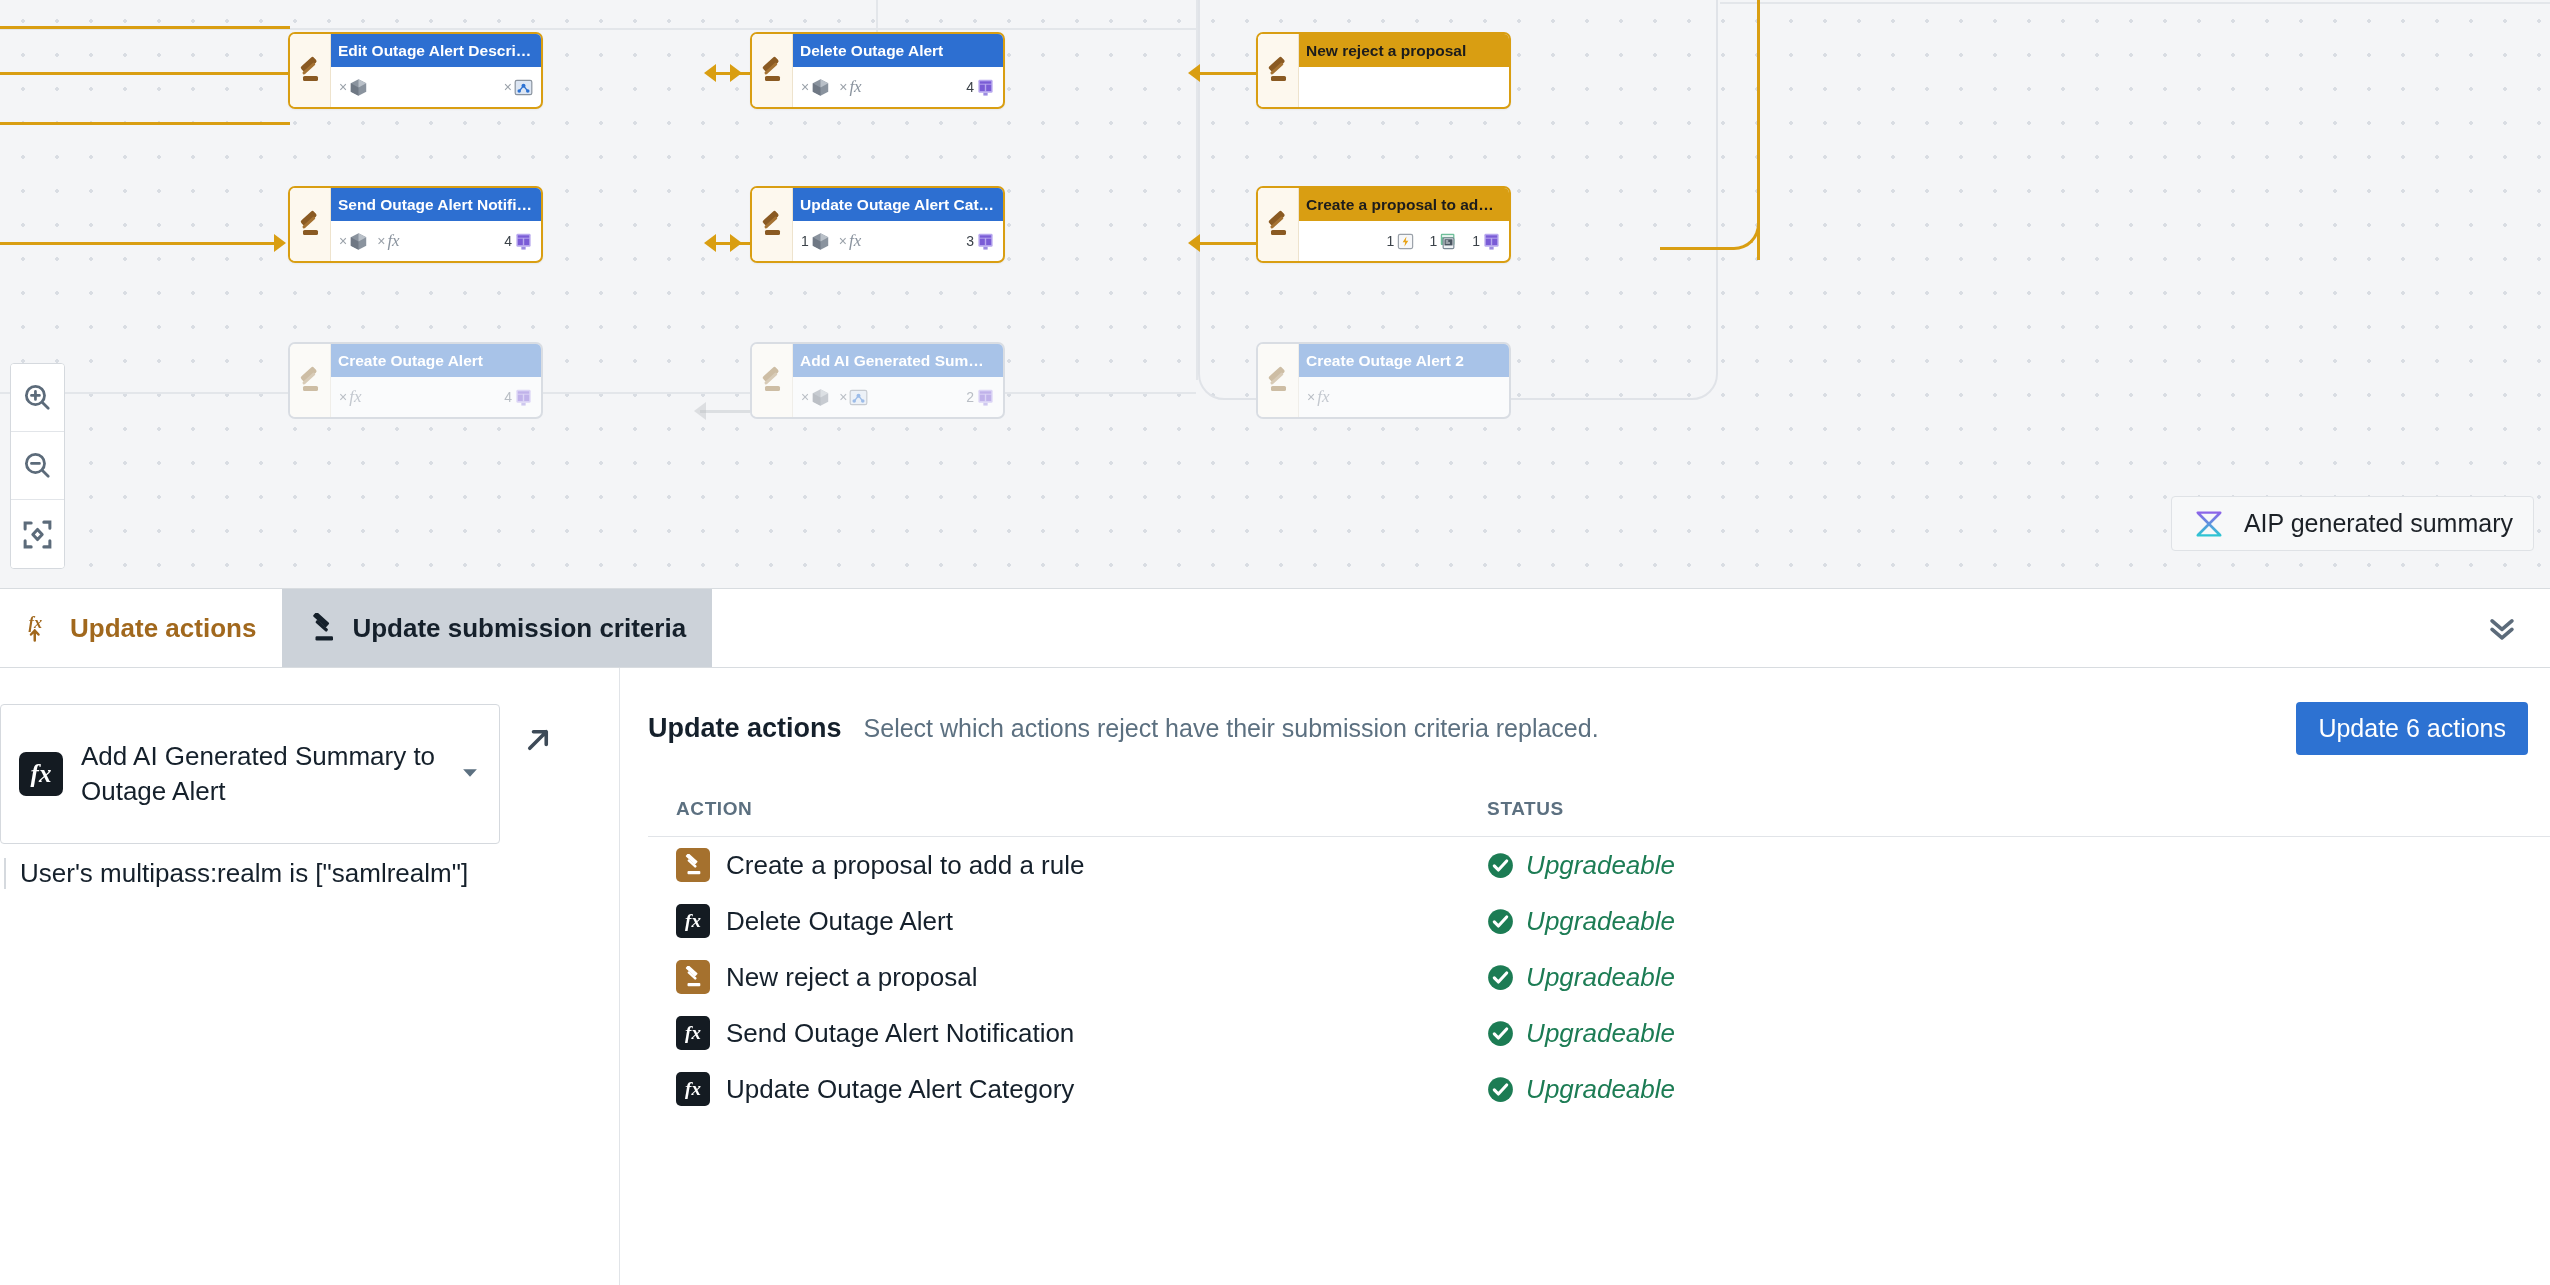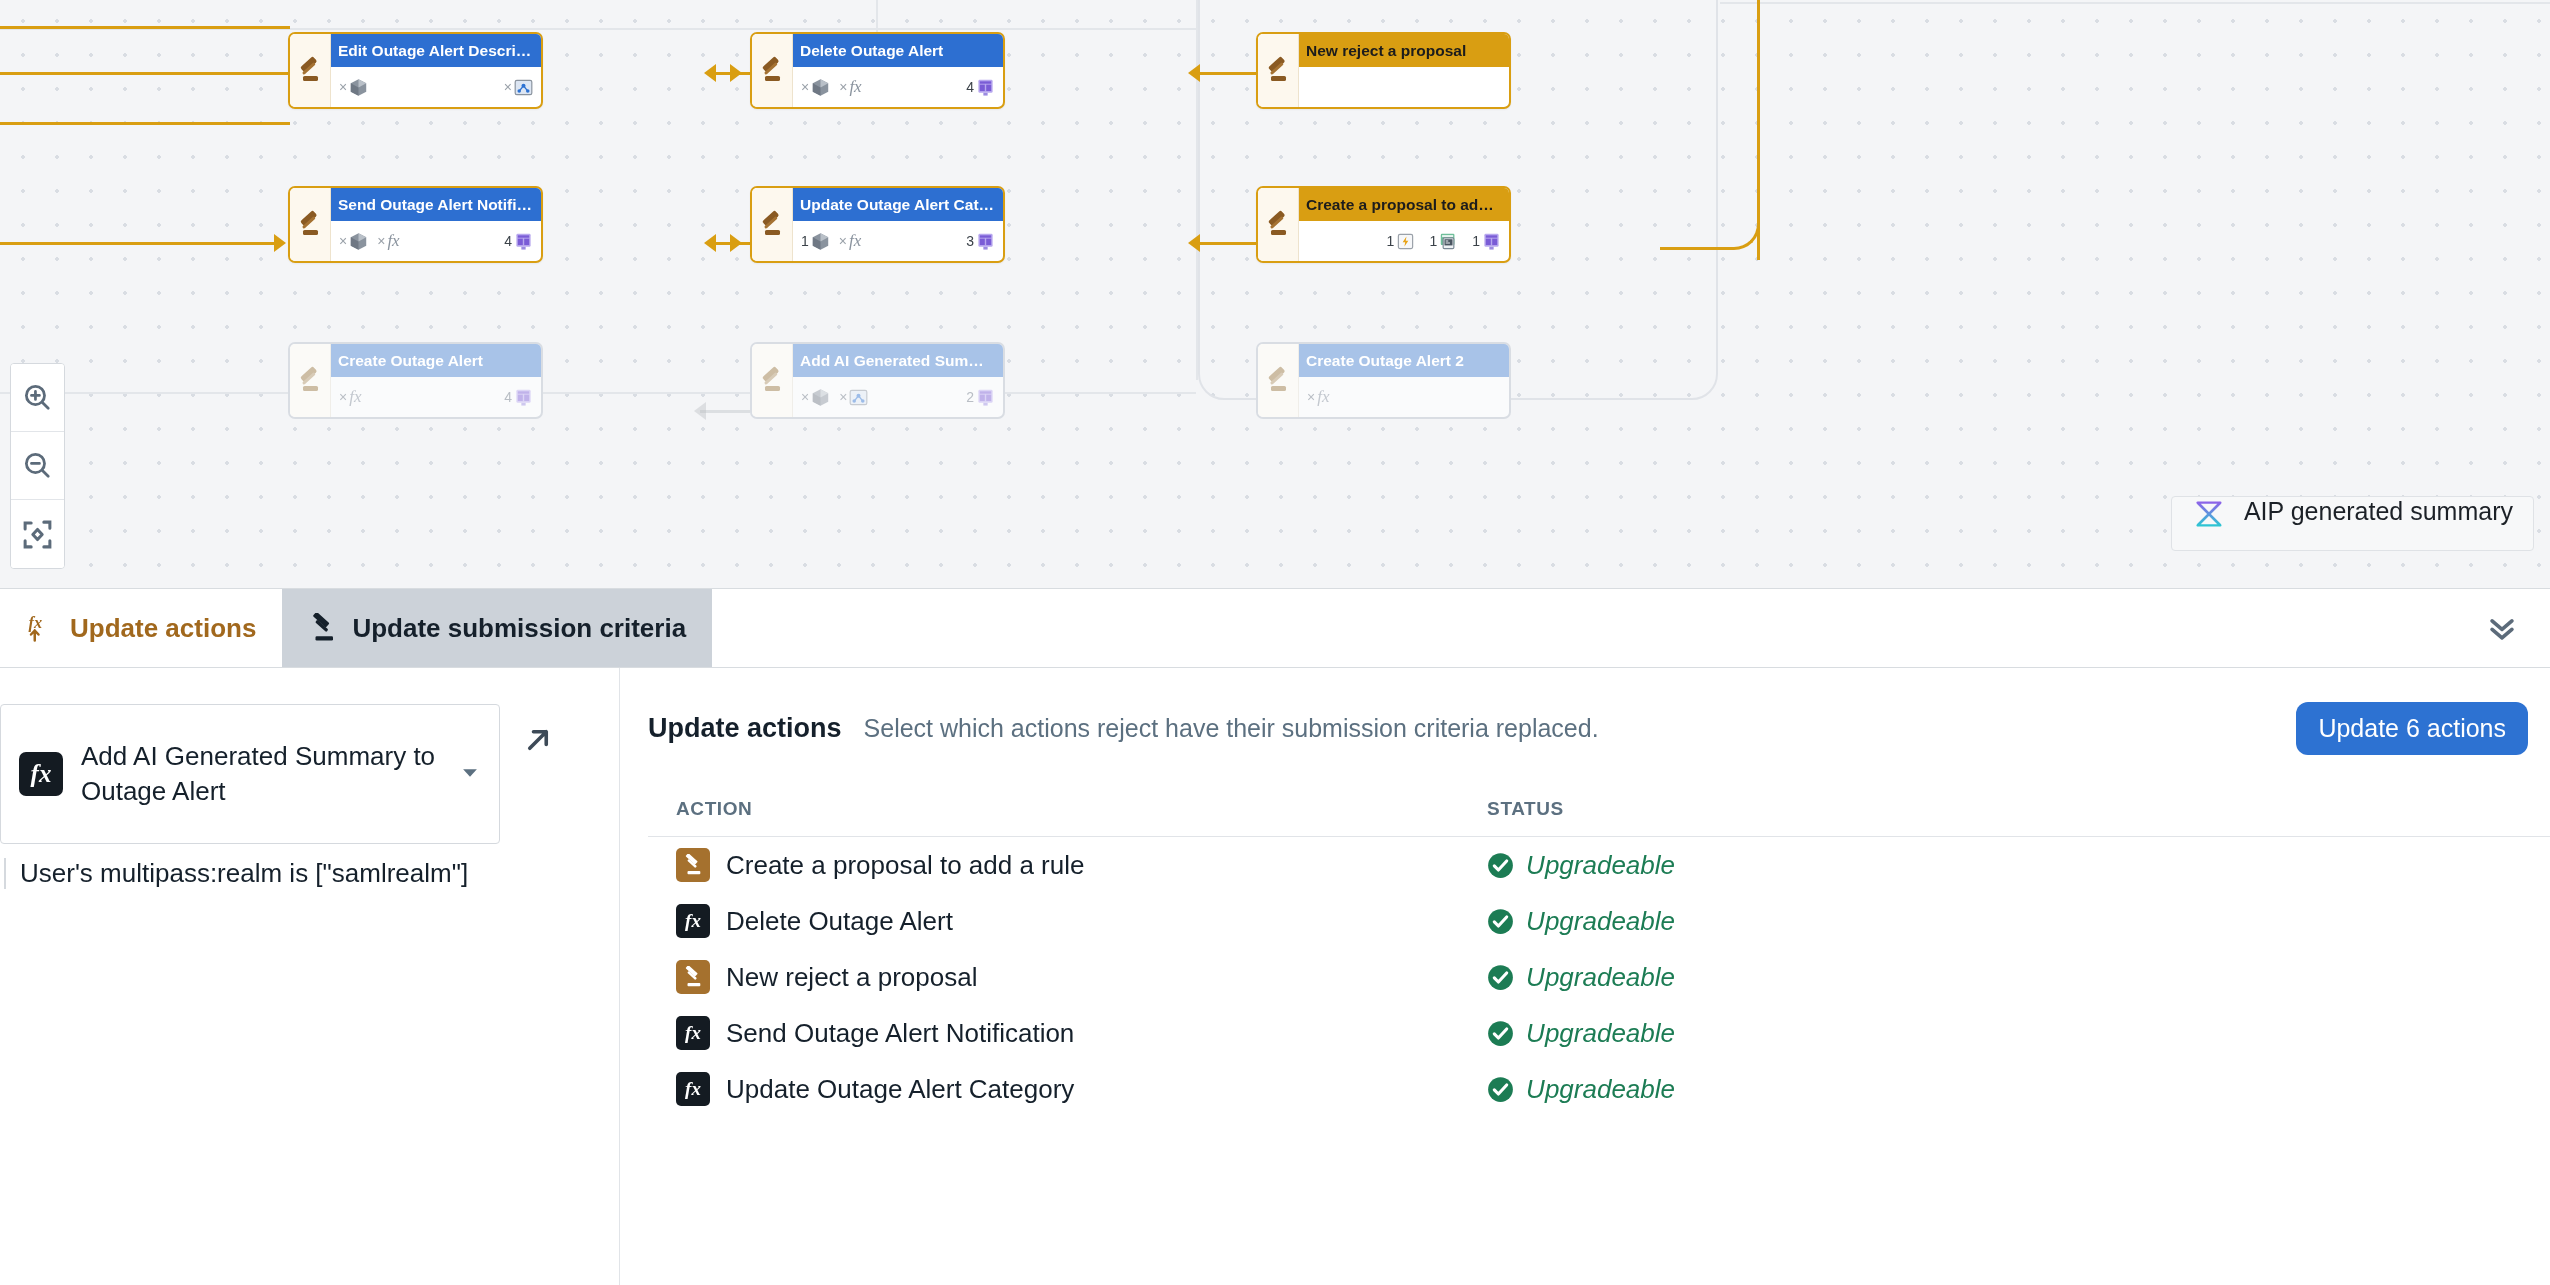--- a/index.html
+++ b/index.html
@@ -112,21 +112,21 @@
   #zoom-controls button{
     display:block; width:100%; height:68px; border:0; background:#ffffff;
     border-bottom:1px solid #e2e5e9; cursor:pointer; padding:0;
     display:flex; align-items:center; justify-content:center;
   }
   #zoom-controls button:last-child{ border-bottom:0; }
 
   
   #aip-chip{
     position:absolute; right:16px; top:496px; height:55px;
-    display:flex; align-items:flex-start; gap:18px; padding:0 20px;
+    display:flex; align-items:center; gap:18px; padding:0 20px;
     background:#f7f8f9; border:1px solid #dfe2e6; border-radius:4px;
     font-size:25px; color:#1c2127; cursor:pointer;
   }
 
   
   #tab-bar{
     position:absolute; left:0; top:588px; width:2550px; height:80px;
     background:#ffffff; border-top:1px solid #d8dce0; border-bottom:1px solid #d8dce0;
     display:flex; align-items:stretch;
   }
@@ -169,21 +169,21 @@
   #source-criterion{
     margin-top:14px; margin-left:4px; padding-left:14px;
     border-left:2px solid #d5d9de; font-size:26px; color:#15202b;
   }
 
   #target-pane{ flex:1; position:relative; padding-left:28px; }
   #target-head{ display:flex; align-items:center; padding-top:34px; padding-right:22px; }
   #target-title{ font-size:27px; font-weight:bold; color:#15202b; }
   #target-sub{ font-size:25px; color:#5c7080; margin-left:22px; }
   #update-btn{
-    margin-left:auto; background:#2d72d2; color:#ffffff; border:0; border-radius:12px;
+    margin-left:auto; background:#2d72d2; color:#ffffff; border:0; border-radius:4px;
     font-size:25px; padding:12px 22px; cursor:pointer; white-space:nowrap;
     font-family:"Liberation Sans", sans-serif;
   }
   #target-table{ margin-top:43px; width:100%; border-collapse:collapse; }
   #target-table thead th{
     text-align:left; font-size:19px; font-weight:bold; letter-spacing:.6px;
     color:#5c7080; padding:0 0 16px 0; border-bottom:1px solid #e1e4e8;
   }
   #target-table thead th.c-action{ width:600px; padding-left:28px; }
   #target-table thead th.c-status{ width:760px; }

